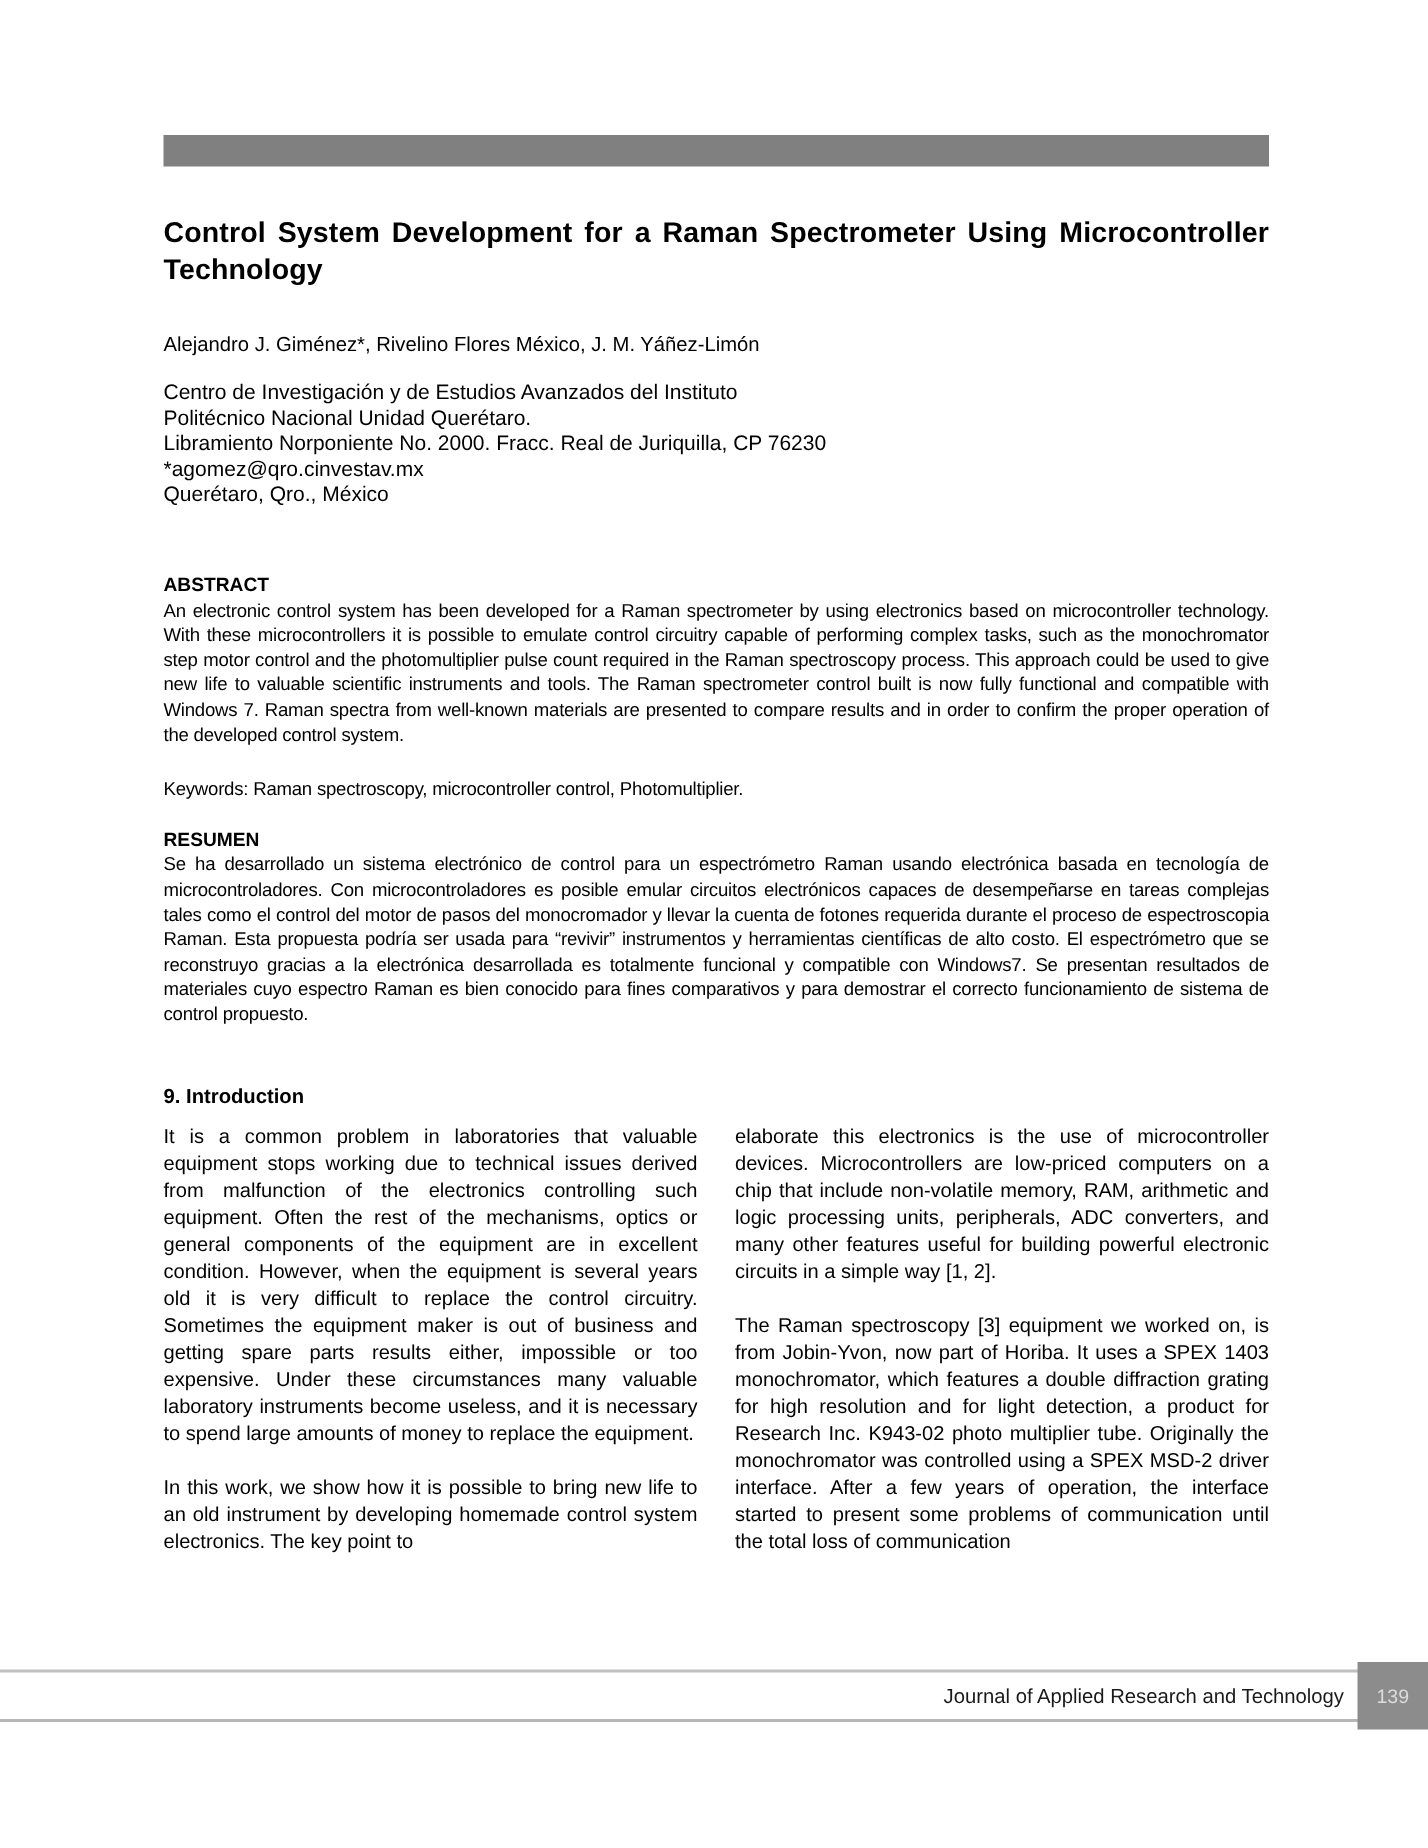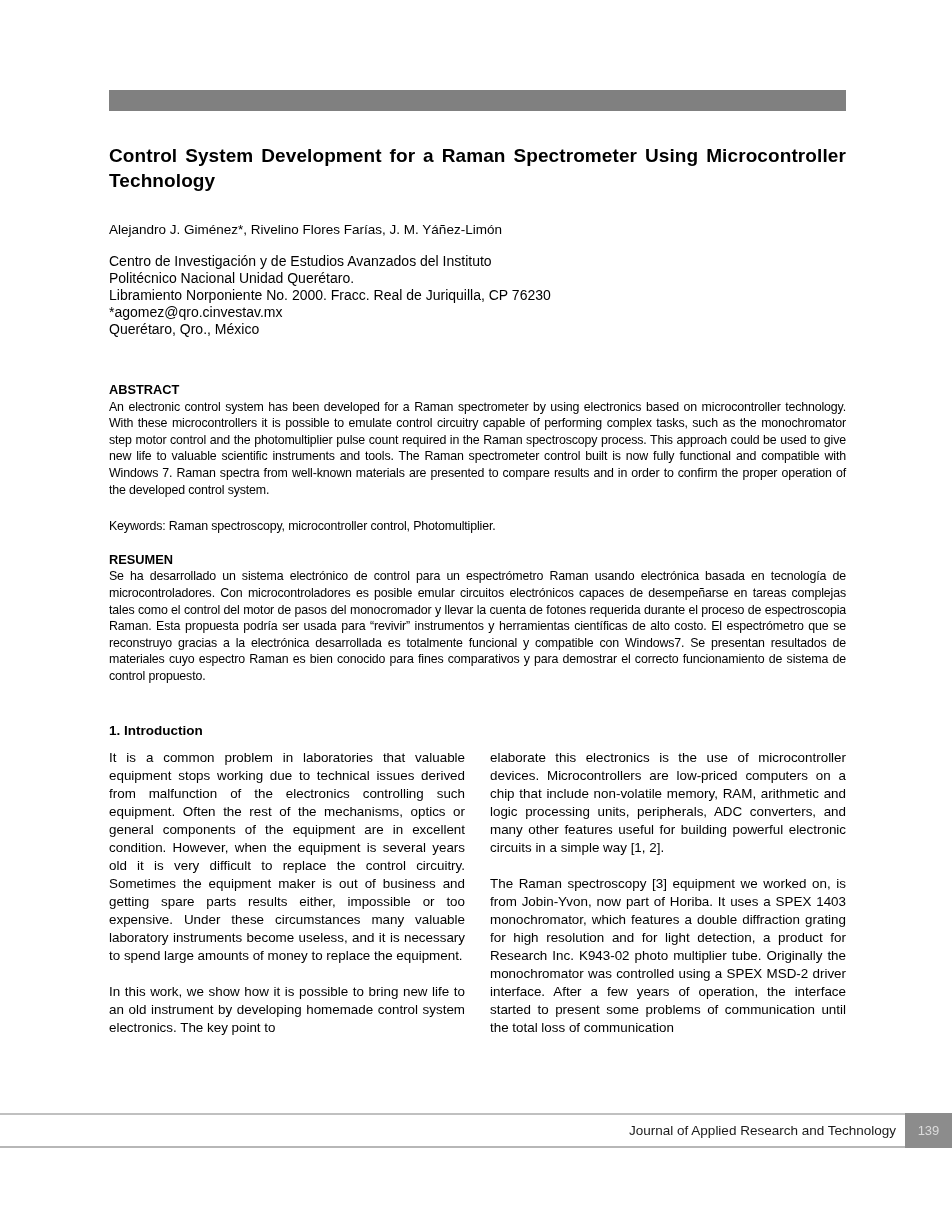--- a/index.html
+++ b/index.html
@@ -100,40 +100,40 @@
     box-sizing: content-box;
   }
   .footer-journal {
     font-size: 13.5px;
     color: #1a1a1a;
     margin-right: 9px;
     white-space: nowrap;
   }
   .page-number-box {
     width: 47px;
-    height: 35px;
+    height: 45px;
     background: #8c8c8c;
     color: #dcdcdc;
     font-size: 13px;
     display: flex;
     align-items: center;
     justify-content: center;
     flex: 0 0 auto;
   }
 </style>
 </head>
 <body>
 
 <div class="content">
 
   <div class="header-bar"></div>
 
   <h1 class="title">Control System Development for a Raman Spectrometer Using Microcontroller Technology</h1>
 
-  <p class="authors">Alejandro J. Giménez*, Rivelino Flores Farías, J. M. Yáñez-Limón</p>
+  <p class="authors">Alejandro J. Giménez*, Rivelino Flores México, J. M. Yáñez-Limón</p>
 
   <div class="affiliation">
     <div>Centro de Investigación y de Estudios Avanzados del Instituto</div>
     <div>Politécnico Nacional Unidad Querétaro.</div>
     <div>Libramiento Norponiente No. 2000. Fracc. Real de Juriquilla, CP 76230</div>
     <div>*agomez@qro.cinvestav.mx</div>
     <div>Querétaro, Qro., México</div>
   </div>
 
   <div class="abstract-wrap">
@@ -141,21 +141,21 @@
     <p class="narrow-text">An electronic control system has been developed for a Raman spectrometer by using electronics based on microcontroller technology. With these microcontrollers it is possible to emulate control circuitry capable of performing complex tasks, such as the monochromator step motor control and the photomultiplier pulse count required in the Raman spectroscopy process. This approach could be used to give new life to valuable scientific instruments and tools. The Raman spectrometer control built is now fully functional and compatible with Windows 7. Raman spectra from well-known materials are presented to compare results and in order to confirm the proper operation of the developed control system.</p>
   </div>
 
   <p class="keywords">Keywords: Raman spectroscopy, microcontroller control, Photomultiplier.</p>
 
   <div class="resumen-wrap">
     <div class="block-heading">RESUMEN</div>
     <p class="narrow-text">Se ha desarrollado un sistema electrónico de control para un espectrómetro Raman usando electrónica basada en tecnología de microcontroladores. Con microcontroladores es posible emular circuitos electrónicos capaces de desempeñarse en tareas complejas tales como el control del motor de pasos del monocromador y llevar la cuenta de fotones requerida durante el proceso de espectroscopia Raman. Esta propuesta podría ser usada para “revivir” instrumentos y herramientas científicas de alto costo. El espectrómetro que se reconstruyo gracias a la electrónica desarrollada es totalmente funcional y compatible con Windows7. Se presentan resultados de materiales cuyo espectro Raman es bien conocido para fines comparativos y para demostrar el correcto funcionamiento de sistema de control propuesto.</p>
   </div>
 
-  <h2 class="section-heading">1. Introduction</h2>
+  <h2 class="section-heading">9. Introduction</h2>
 
   <div class="columns">
     <div class="col">
       <p>It is a common problem in laboratories that valuable equipment stops working due to technical issues derived from malfunction of the electronics controlling such equipment. Often the rest of the mechanisms, optics or general components of the equipment are in excellent condition. However, when the equipment is several years old it is very difficult to replace the control circuitry. Sometimes the equipment maker is out of business and getting spare parts results either, impossible or too expensive. Under these circumstances many valuable laboratory instruments become useless, and it is necessary to spend large amounts of money to replace the equipment.</p>
       <p>In this work, we show how it is possible to bring new life to an old instrument by developing homemade control system electronics. The key point to</p>
     </div>
     <div class="col">
       <p>elaborate this electronics is the use of microcontroller devices. Microcontrollers are low-priced computers on a chip that include non-volatile memory, RAM, arithmetic and logic processing units, peripherals, ADC converters, and many other features useful for building powerful electronic circuits in a simple way [1, 2].</p>
       <p>The Raman spectroscopy [3] equipment we worked on, is from Jobin-Yvon, now part of Horiba. It uses a SPEX 1403 monochromator, which features a double diffraction grating for high resolution and for light detection, a product for Research Inc. K943-02 photo multiplier tube. Originally the monochromator was controlled using a SPEX MSD-2 driver interface. After a few years of operation, the interface started to present some problems of communication until the total loss of communication</p>
     </div>

